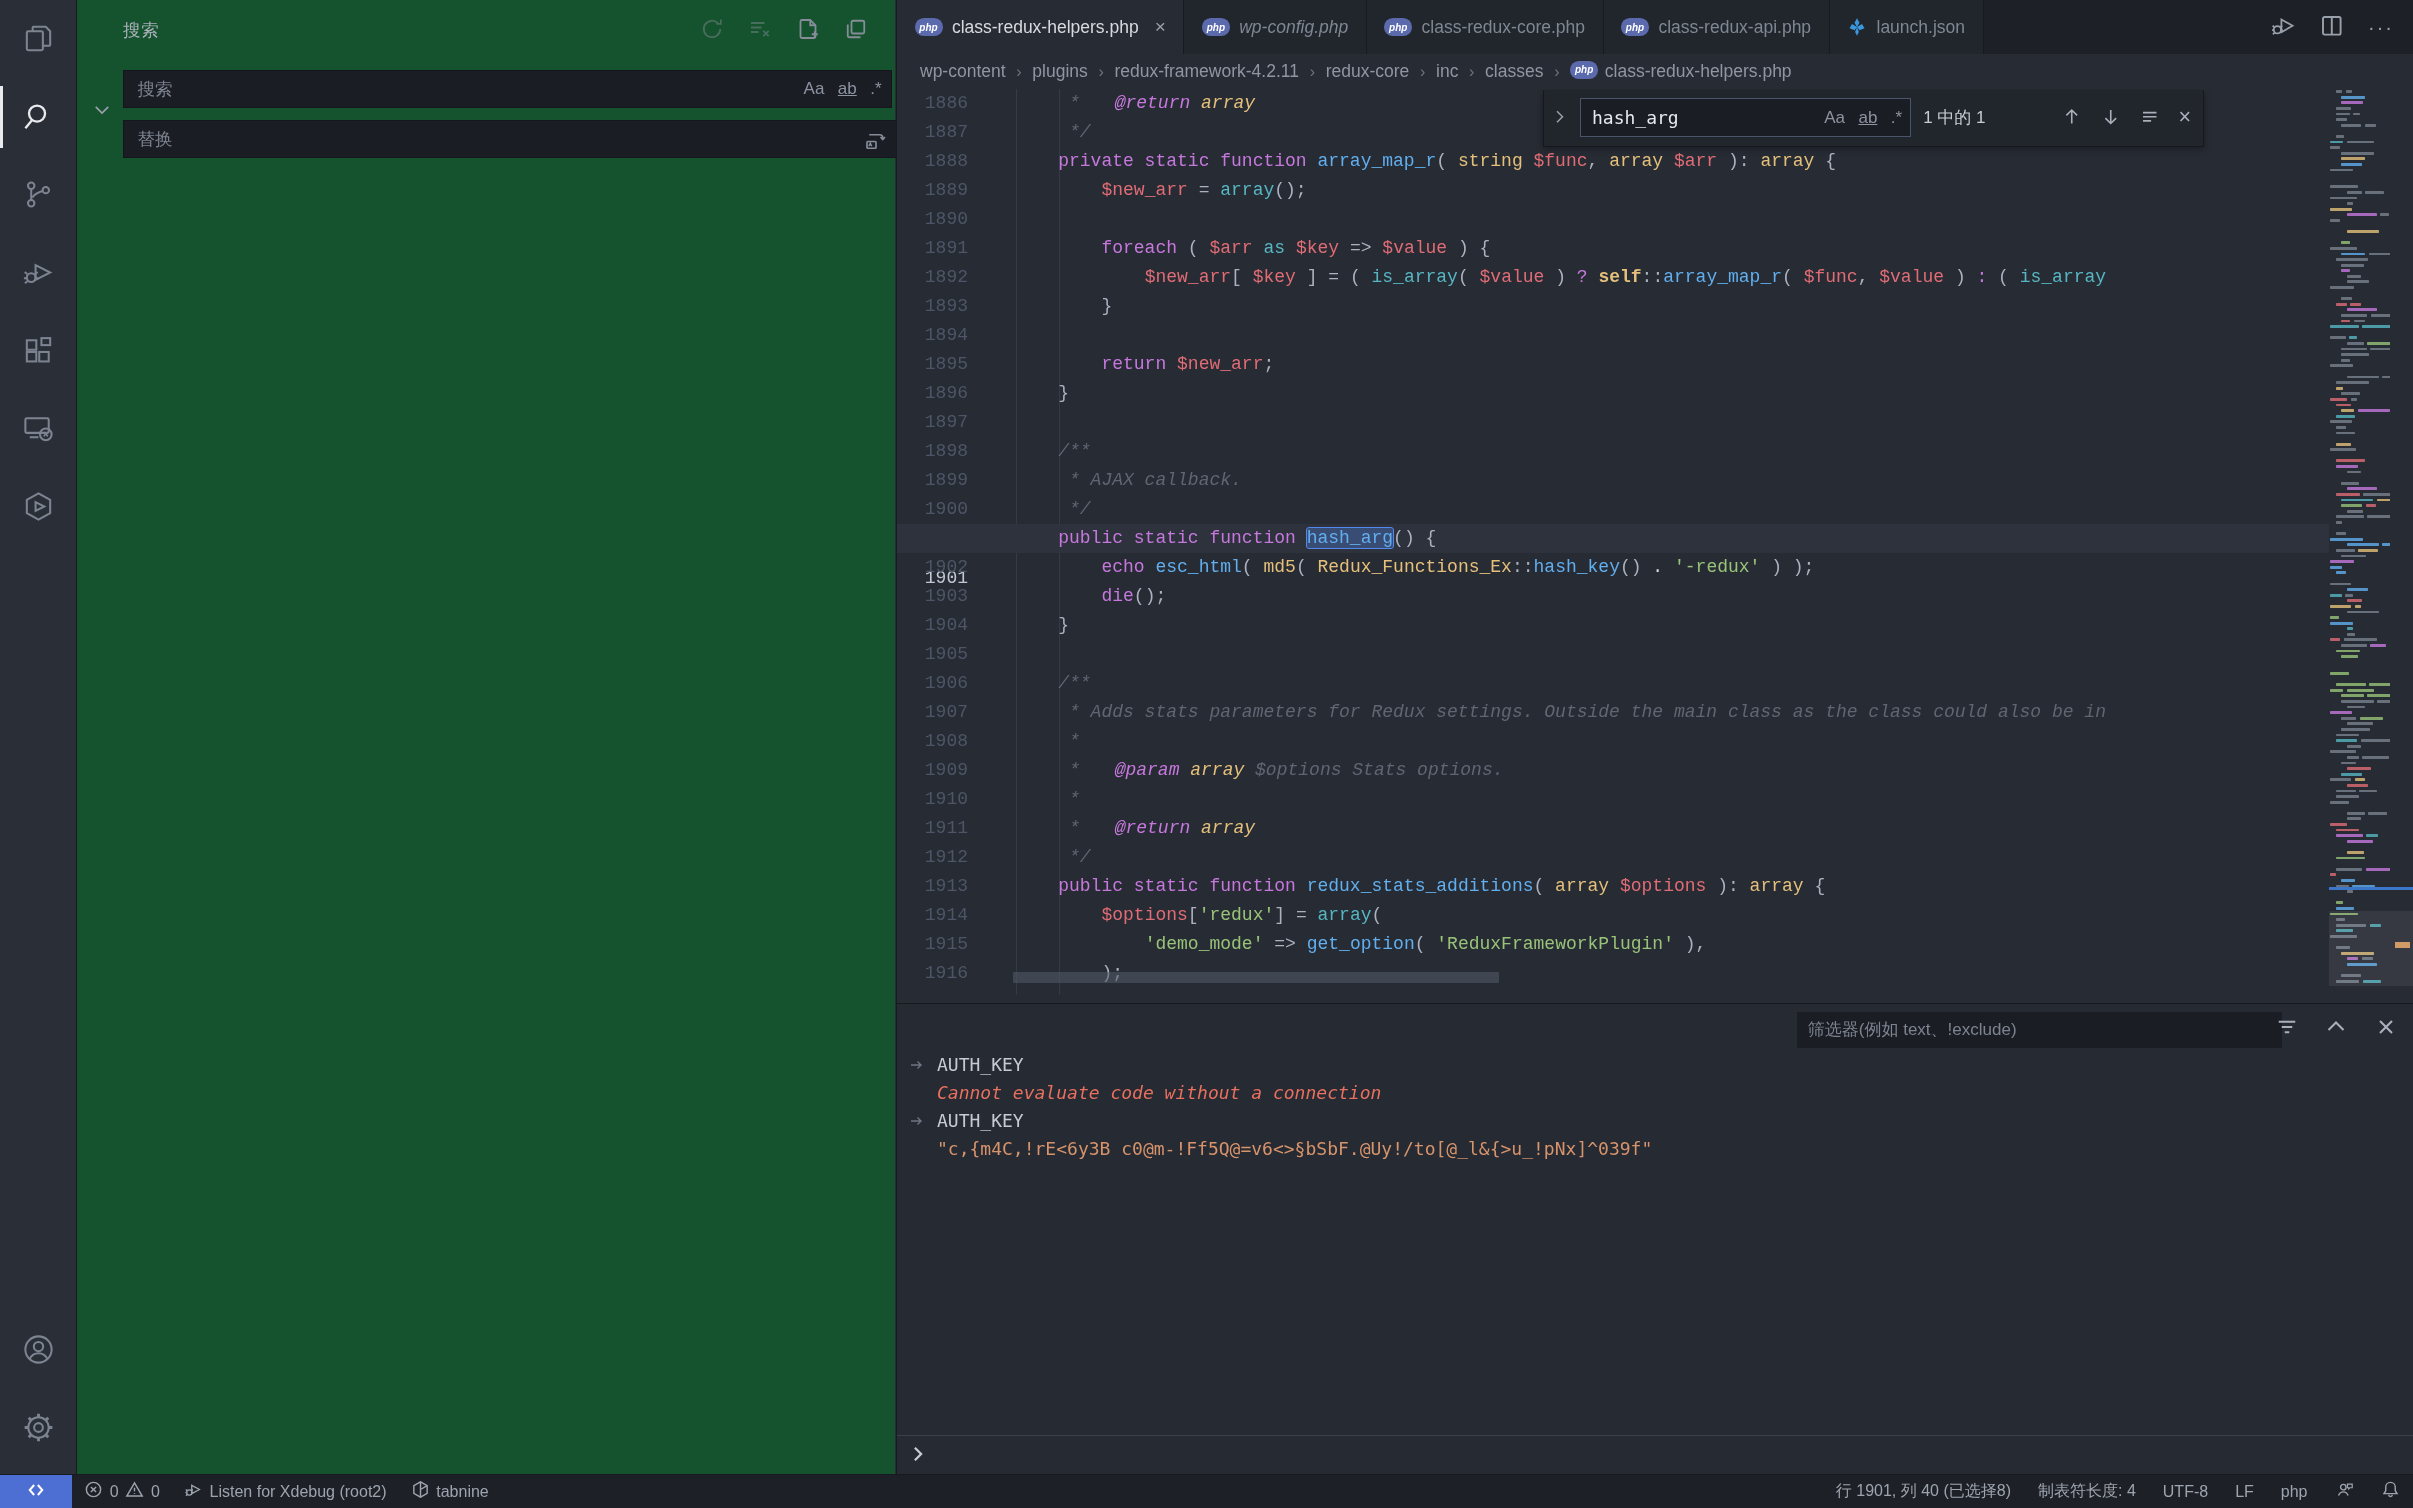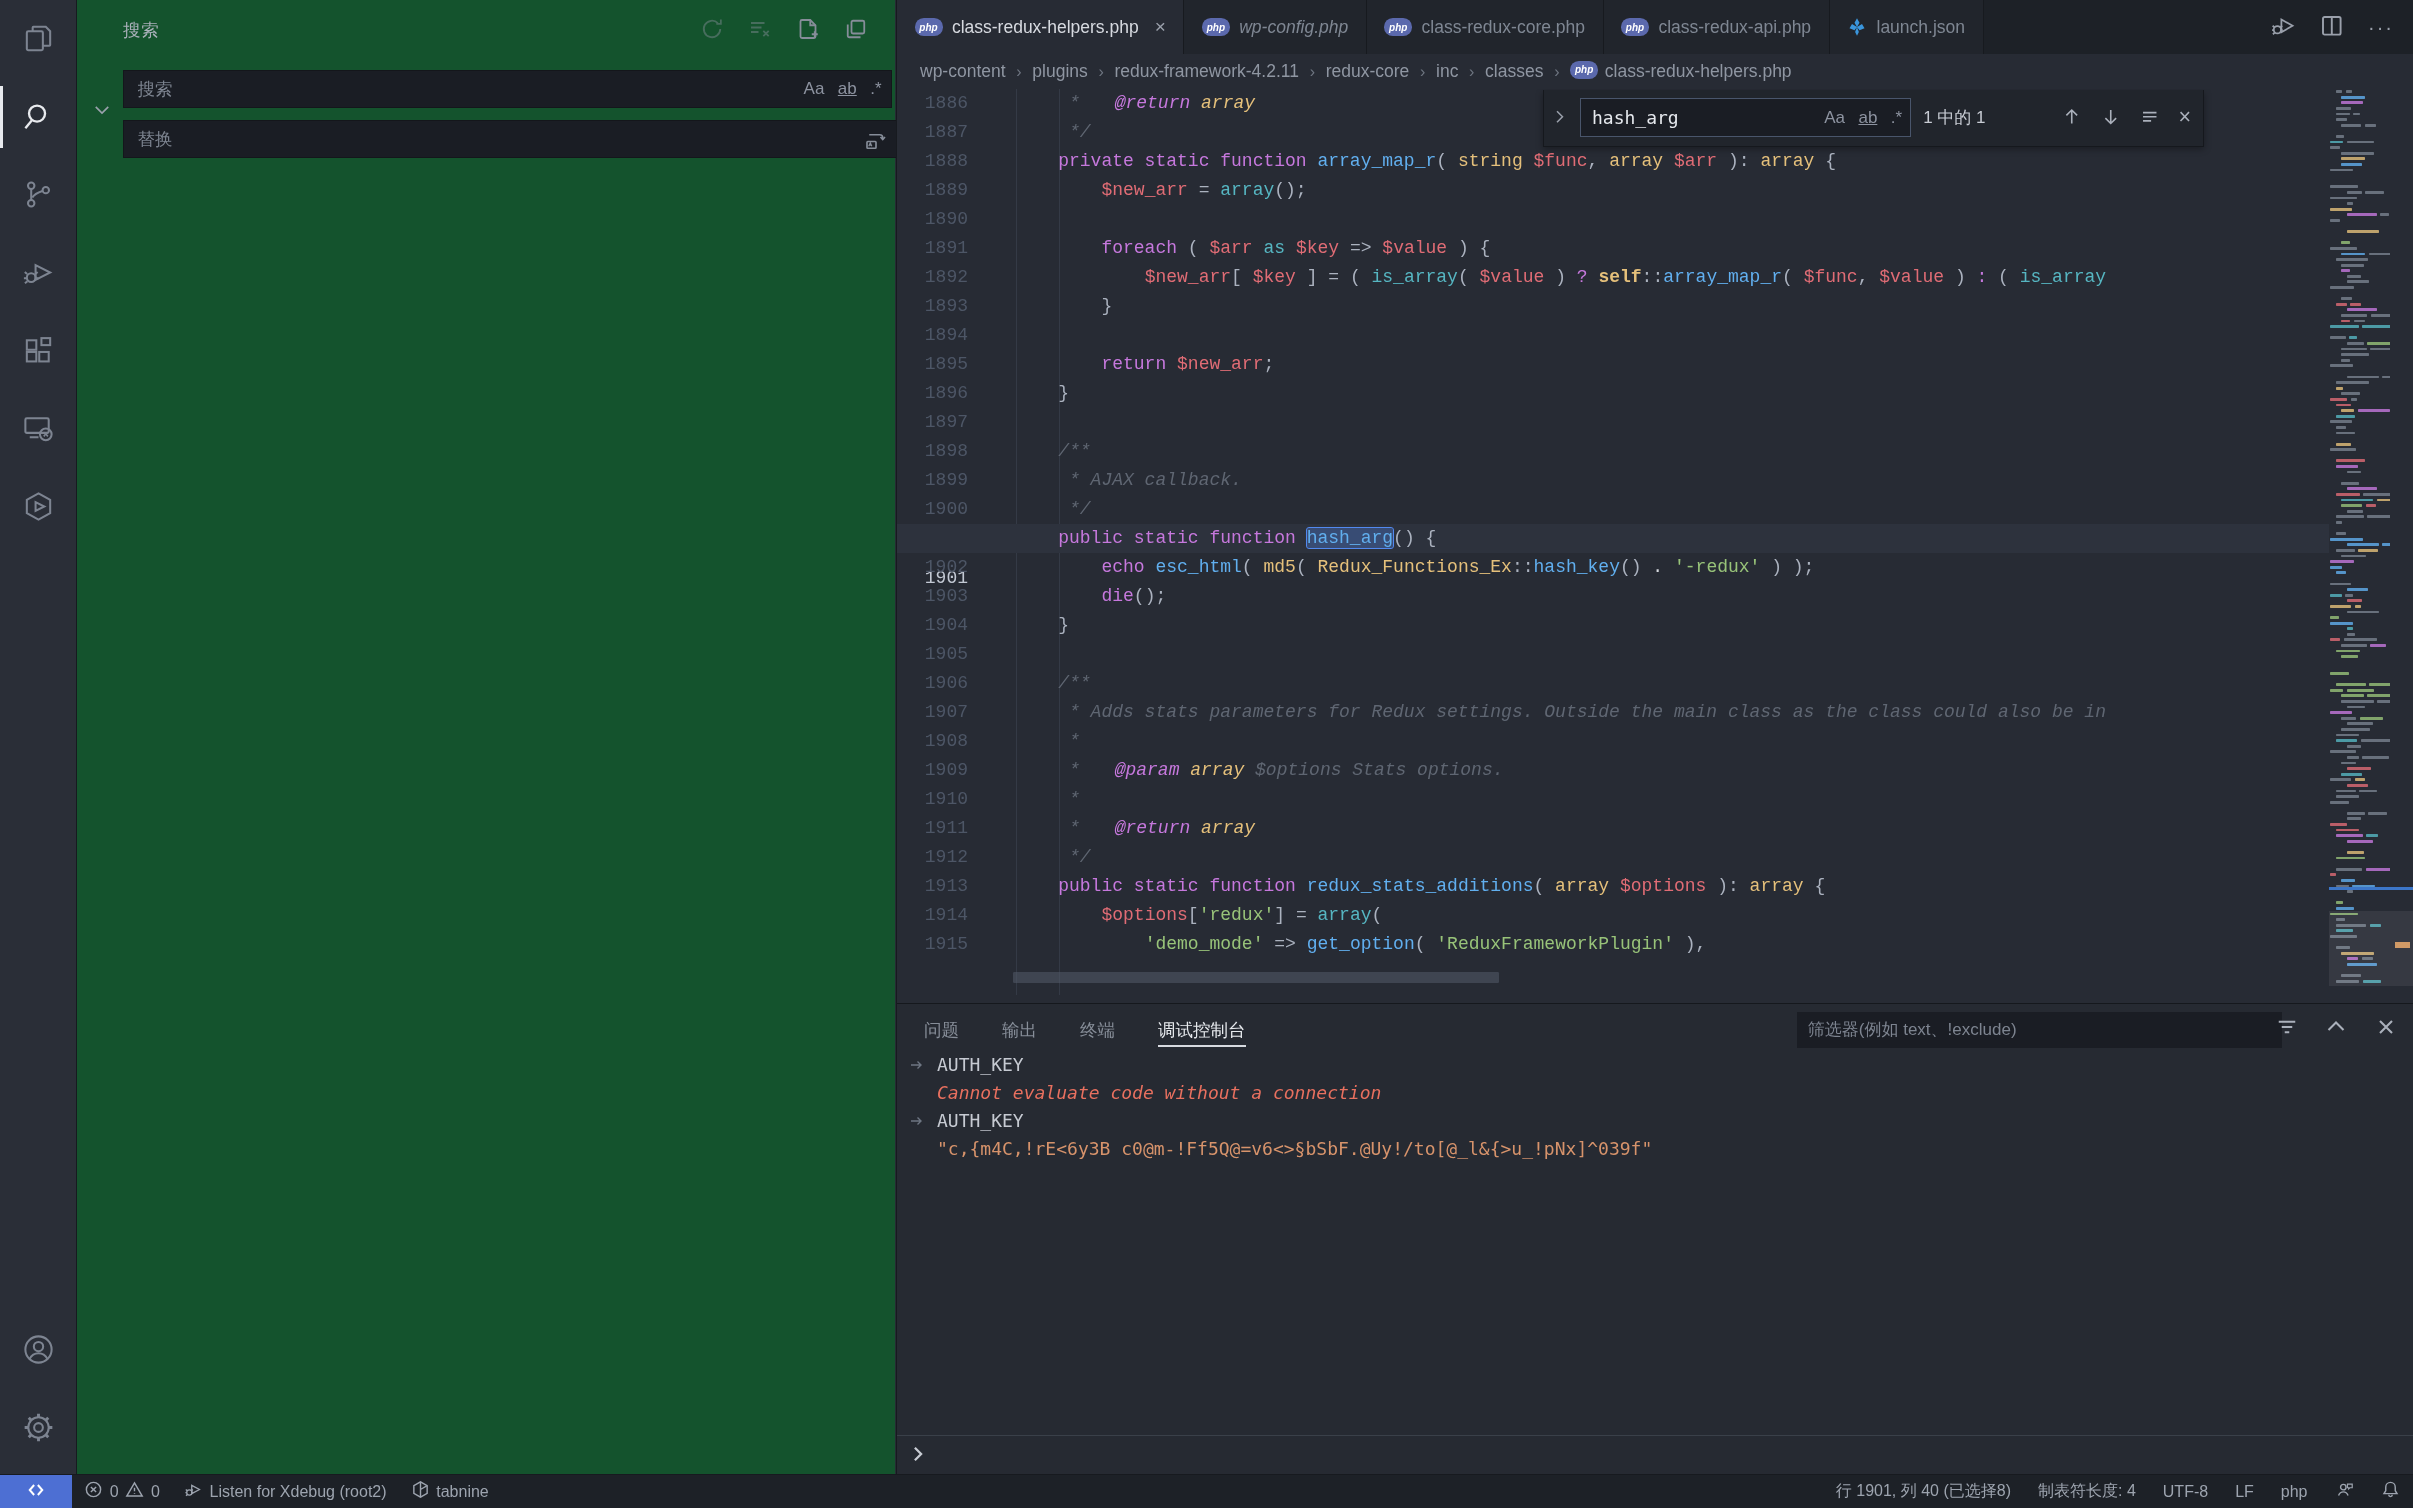--- a/index.html
+++ b/index.html
@@ -386,20 +386,21 @@
         <div class="cl"><span class="ln">1906</span><span class="lc"><span class="cm">    /**</span></span></div>
         <div class="cl"><span class="ln">1907</span><span class="lc"><span class="cm">     * Adds stats parameters for Redux settings. Outside the main class as the class could also be in</span></span></div>
         <div class="cl"><span class="ln">1908</span><span class="lc"><span class="cm">     *</span></span></div>
         <div class="cl"><span class="ln">1909</span><span class="lc"><span class="cm">     * </span><span class="cmk">@param</span><span class="cm"> </span><span class="cmt">array</span><span class="cm"> $options Stats options.</span></span></div>
         <div class="cl"><span class="ln">1910</span><span class="lc"><span class="cm">     *</span></span></div>
         <div class="cl"><span class="ln">1911</span><span class="lc"><span class="cm">     * </span><span class="cmk">@return</span><span class="cm"> </span><span class="cmt">array</span></span></div>
         <div class="cl"><span class="ln">1912</span><span class="lc"><span class="cm">     */</span></span></div>
         <div class="cl"><span class="ln">1913</span><span class="lc"><span class="kw">    public static function </span><span class="fn">redux_stats_additions</span><span class="pu">( </span><span class="ty">array</span><span class="pu"> </span><span class="va">$options</span><span class="pu"> ): </span><span class="ty">array</span><span class="pu"> {</span></span></div>
         <div class="cl"><span class="ln">1914</span><span class="lc"><span class="pu">        </span><span class="va">$options</span><span class="pu">[</span><span class="st">'redux'</span><span class="pu">] = </span><span class="su">array</span><span class="pu">(</span></span></div>
         <div class="cl"><span class="ln">1915</span><span class="lc"><span class="pu">            </span><span class="st">'demo_mode'</span><span class="pu"> =&gt; </span><span class="fn">get_option</span><span class="pu">( </span><span class="st">'ReduxFrameworkPlugin'</span><span class="pu"> ),</span></span></div>
+        <div class="cl"><span class="ln">1916</span><span class="lc"><span class="pu">        );</span></span></div>
       </div>
     <div id="hscroll"></div>
 
     <div id="minimap">
         <div class="mm-row">
           <span style="left: 6.7px; width: 6.7px; background: rgb(121, 130, 143);"></span>
           <span style="left: 17px; width: 5.6px; background: rgb(121, 130, 143);"></span>
         </div>
         <div class="mm-row">
           <span style="left: 12px; width: 24px; background: rgb(97, 175, 239);"></span>
@@ -907,26 +908,20 @@
             </svg></span>
         <span><svg viewBox="0 0 16 16" fill="none" stroke="currentColor" stroke-width="1.3">
               <path d="M3 5h10M3 8h10M3 11h6"></path>
             </svg></span>
         <span class="fw-x">×</span>
       </span>
     </div>
   </div>
 
   <div id="panel">
-    <div id="panel-tabs">
-        <div class="ptab">问题</div>
-        <div class="ptab">输出</div>
-        <div class="ptab">终端</div>
-        <div class="ptab active">调试控制台</div>
-      </div>
     <div id="panel-filter">
       <input placeholder="筛选器(例如 text、!exclude)" style="">
     </div>
     <div id="panel-actions">
       <span><svg viewBox="0 0 16 16" fill="none" stroke="currentColor" stroke-width="1.3">
             <path d="M2.5 4.5h11M4.5 8h7M6.5 11.5h3"></path>
           </svg></span>
       <span><svg viewBox="0 0 16 16" fill="none" stroke="currentColor" stroke-width="1.4">
             <path d="M3 10 8 5l5 5"></path>
           </svg></span>

